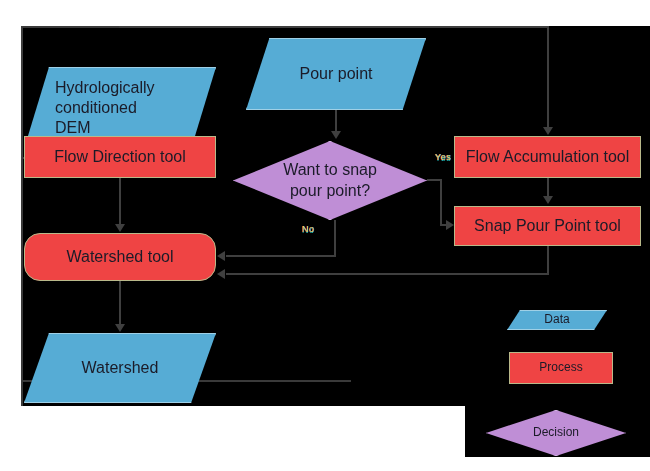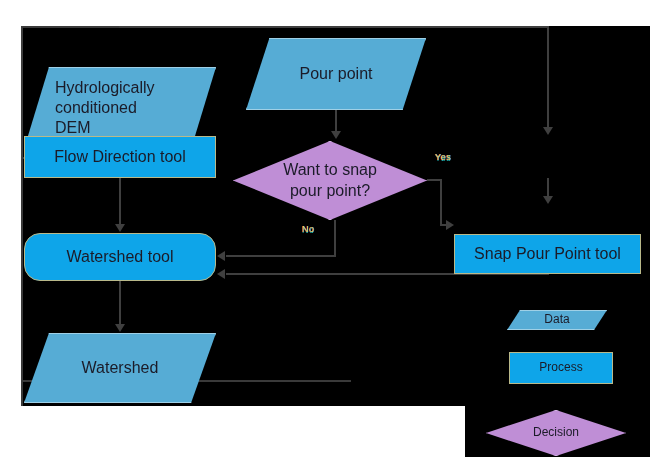--- a/index.html
+++ b/index.html
@@ -63,21 +63,21 @@
     text-align: center;
     line-height: 1.26;
   }
   .data-shape {
     background: #56acd5;
     border: 1px solid #9fd0e6;
     -webkit-clip-path: polygon(13% 0, 100% 0, 87% 100%, 0 100%);
     clip-path: polygon(13% 0, 100% 0, 87% 100%, 0 100%);
   }
   .process-shape {
-    background: #0ea5e9;
+    background: #ef4444;
     border: 1px solid #b9b98a;
   }
   .decision-shape {
     background: #bf8ed6;
     border: 1px solid #d9bbe9;
     -webkit-clip-path: polygon(50% 0, 100% 50%, 50% 100%, 0 50%);
     clip-path: polygon(50% 0, 100% 50%, 50% 100%, 0 50%);
   }
   .node-label {
     display: block;
@@ -85,21 +85,21 @@
     white-space: pre-line;
   }
 
   
   #node-dem       { left: 24px;  top: 31px;  width: 192px; height: 82px;  font-size: 16px; justify-content: flex-start; margin-top: 36px; }
   #node-dem .node-label { text-align: left; padding-left: 30px; }
   #node-pour      { left: 246px; top: 38px;  width: 180px; height: 72px;  font-size: 16px; }
   #node-flowdir   { left: 24px;  top: 136px; width: 192px; height: 42px;  font-size: 16px; }
   #node-flowacc   { left: 454px; top: 136px; width: 187px; height: 42px;  font-size: 16px; }
   #node-decision  { left: 233px; top: 141px; width: 194px; height: 79px;  font-size: 16px; }
-  #node-snap      { left: 454px; top: 206px; width: 187px; height: 40px;  font-size: 16px; margin-top: 28px; }
+  #node-snap      { left: 454px; top: 206px; width: 187px; height: 40px;  font-size: 16px; }
   #node-wstool    { left: 24px;  top: 233px; width: 192px; height: 48px;  font-size: 16px; border-radius: 16px; }
   #node-watershed { left: 24px;  top: 333px; width: 192px; height: 70px;  font-size: 16px; }
 
   
   #legend-data     { left: 507px; top: 310px; width: 100px; height: 20px; font-size: 12px; }
   #legend-process  { left: 509px; top: 352px; width: 104px;  height: 32px; font-size: 12px; }
   #legend-decision { left: 486px; top: 410px; width: 140px; height: 46px; font-size: 12px; }
 
   
   .line {
@@ -196,20 +196,23 @@
   </div>
 
   <div id="node-pour" class="node data-shape">
     <span class="node-label">Pour point</span>
   </div>
 
   <div id="node-flowdir" class="node process-shape">
     <span class="node-label">Flow Direction tool</span>
   </div>
 
+  <div id="node-flowacc" class="node process-shape">
+    <span class="node-label">Flow Accumulation tool</span>
+  </div>
 
   <div id="node-decision" class="node decision-shape">
     <span class="node-label">Want to snap
 pour point?</span>
   </div>
 
   <div id="node-snap" class="node process-shape">
     <span class="node-label">Snap Pour Point tool</span>
   </div>
 

